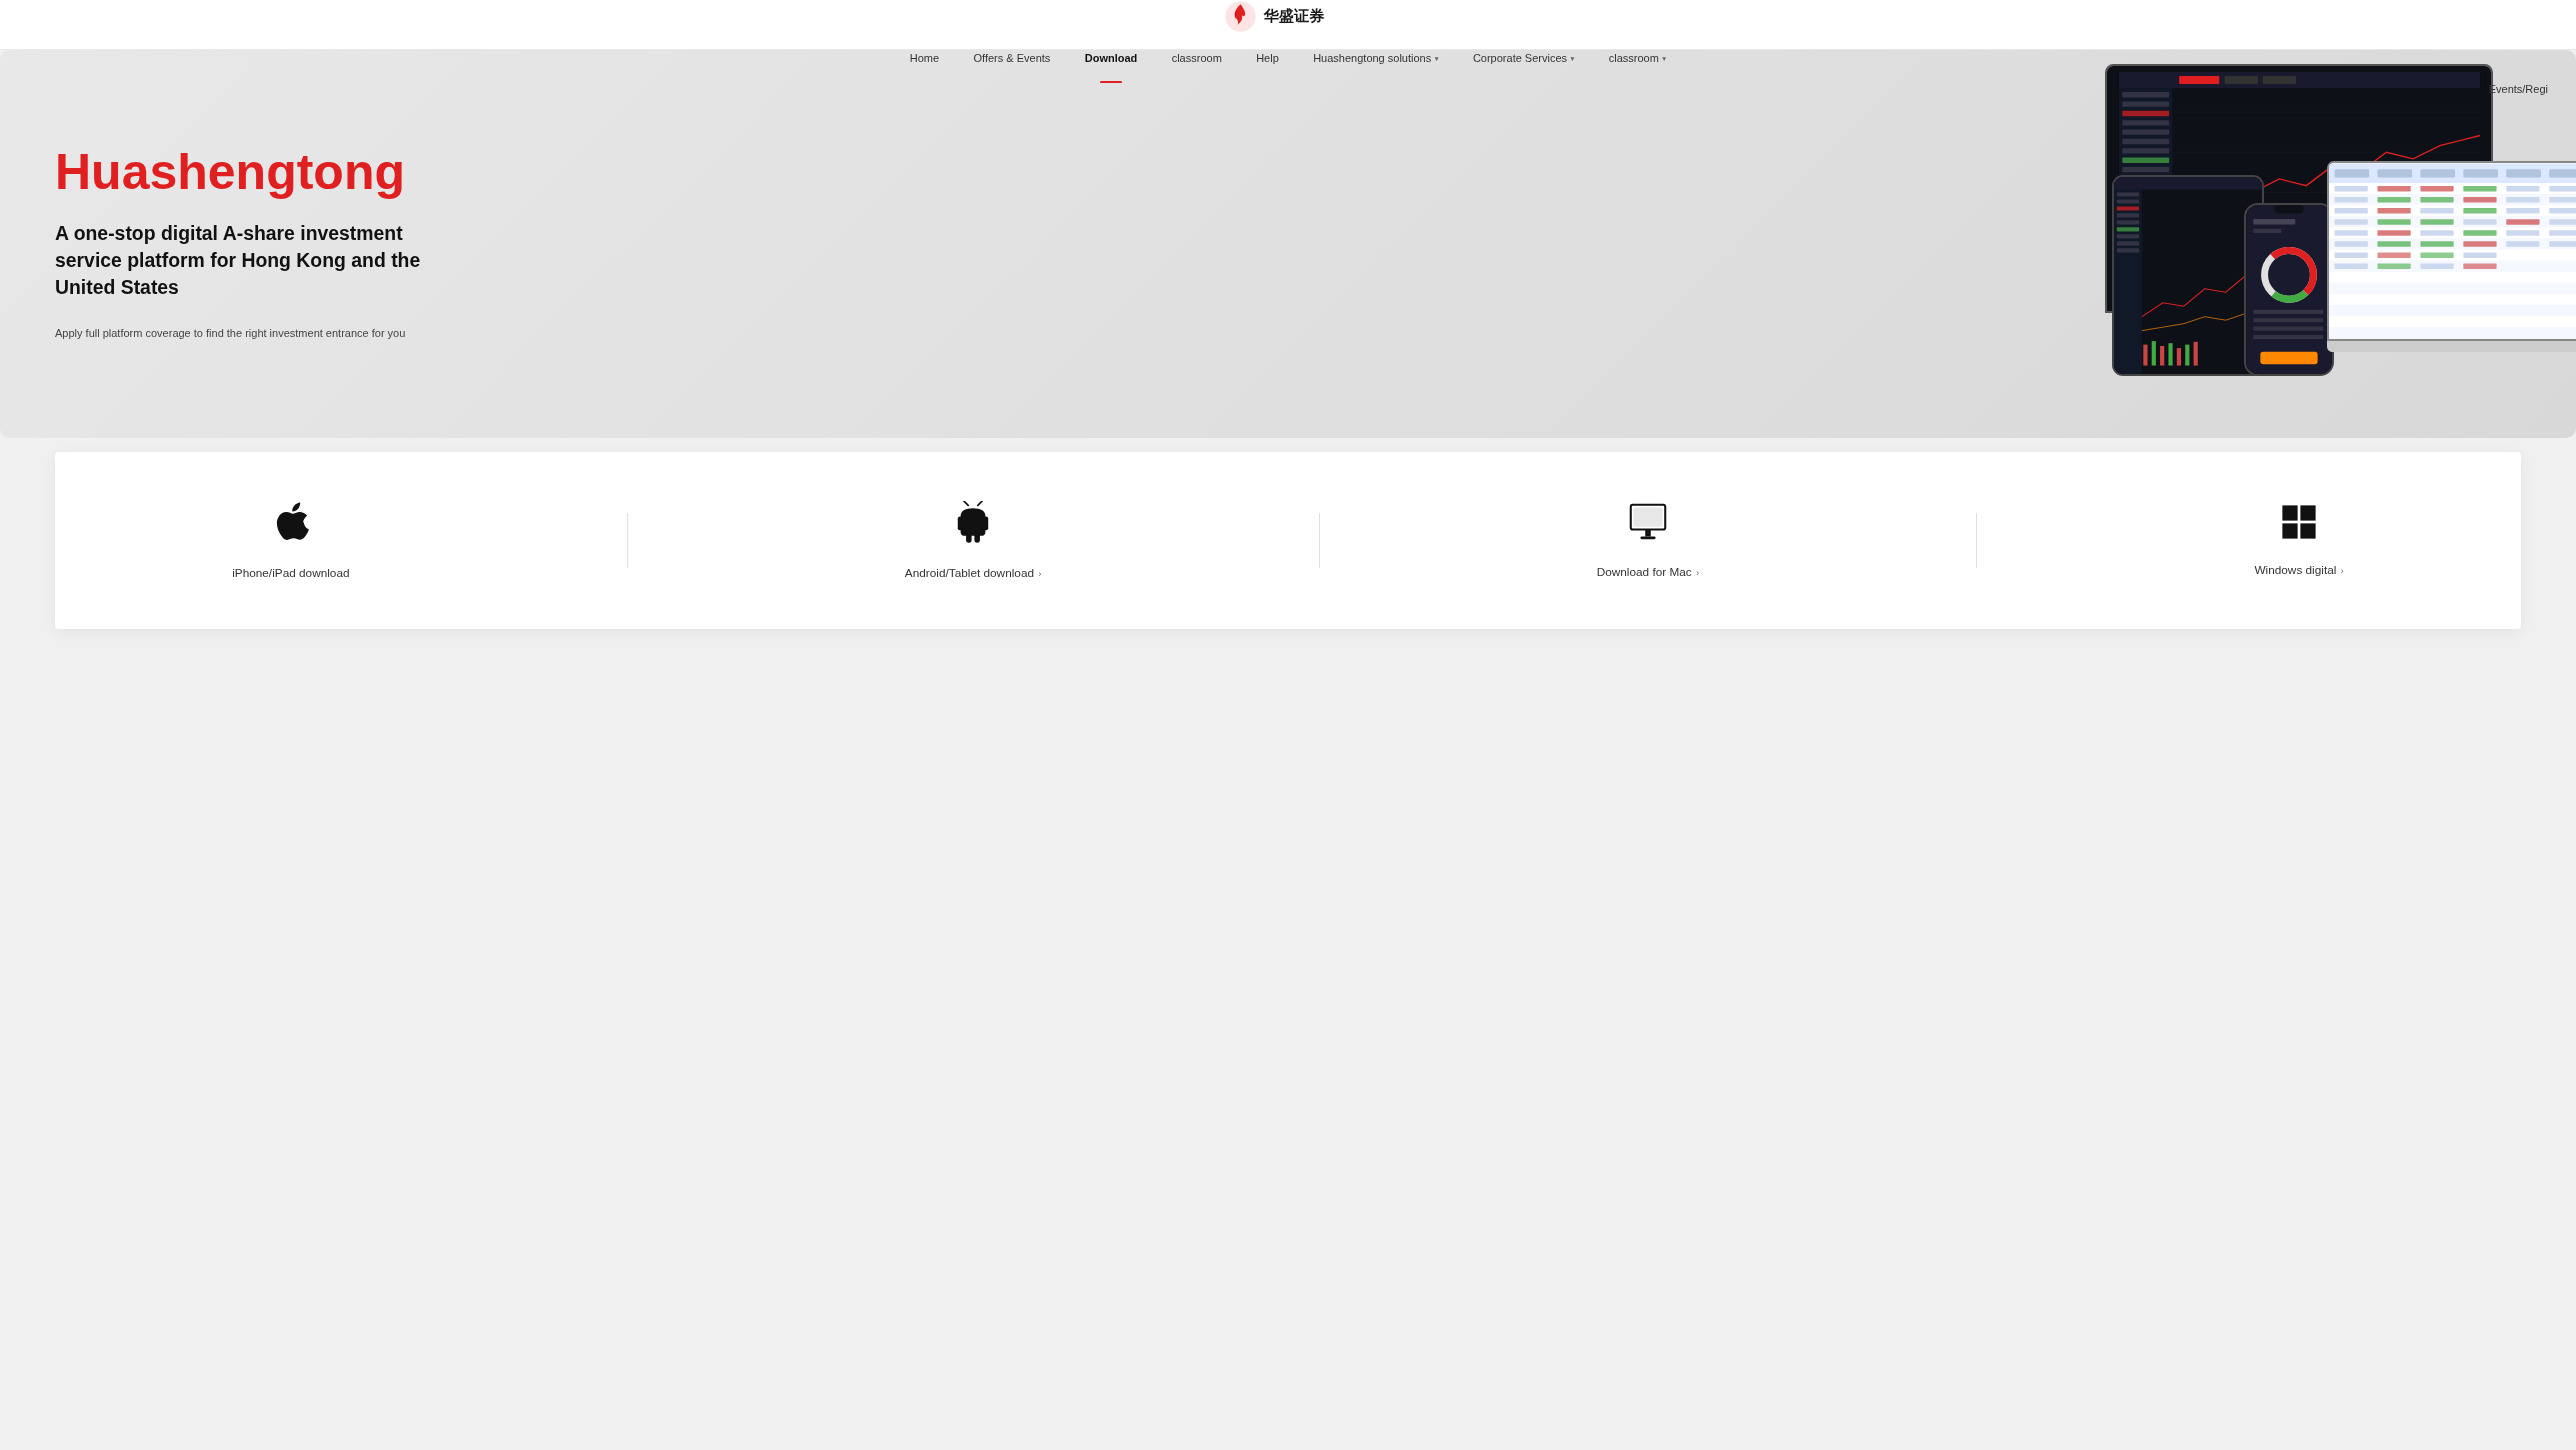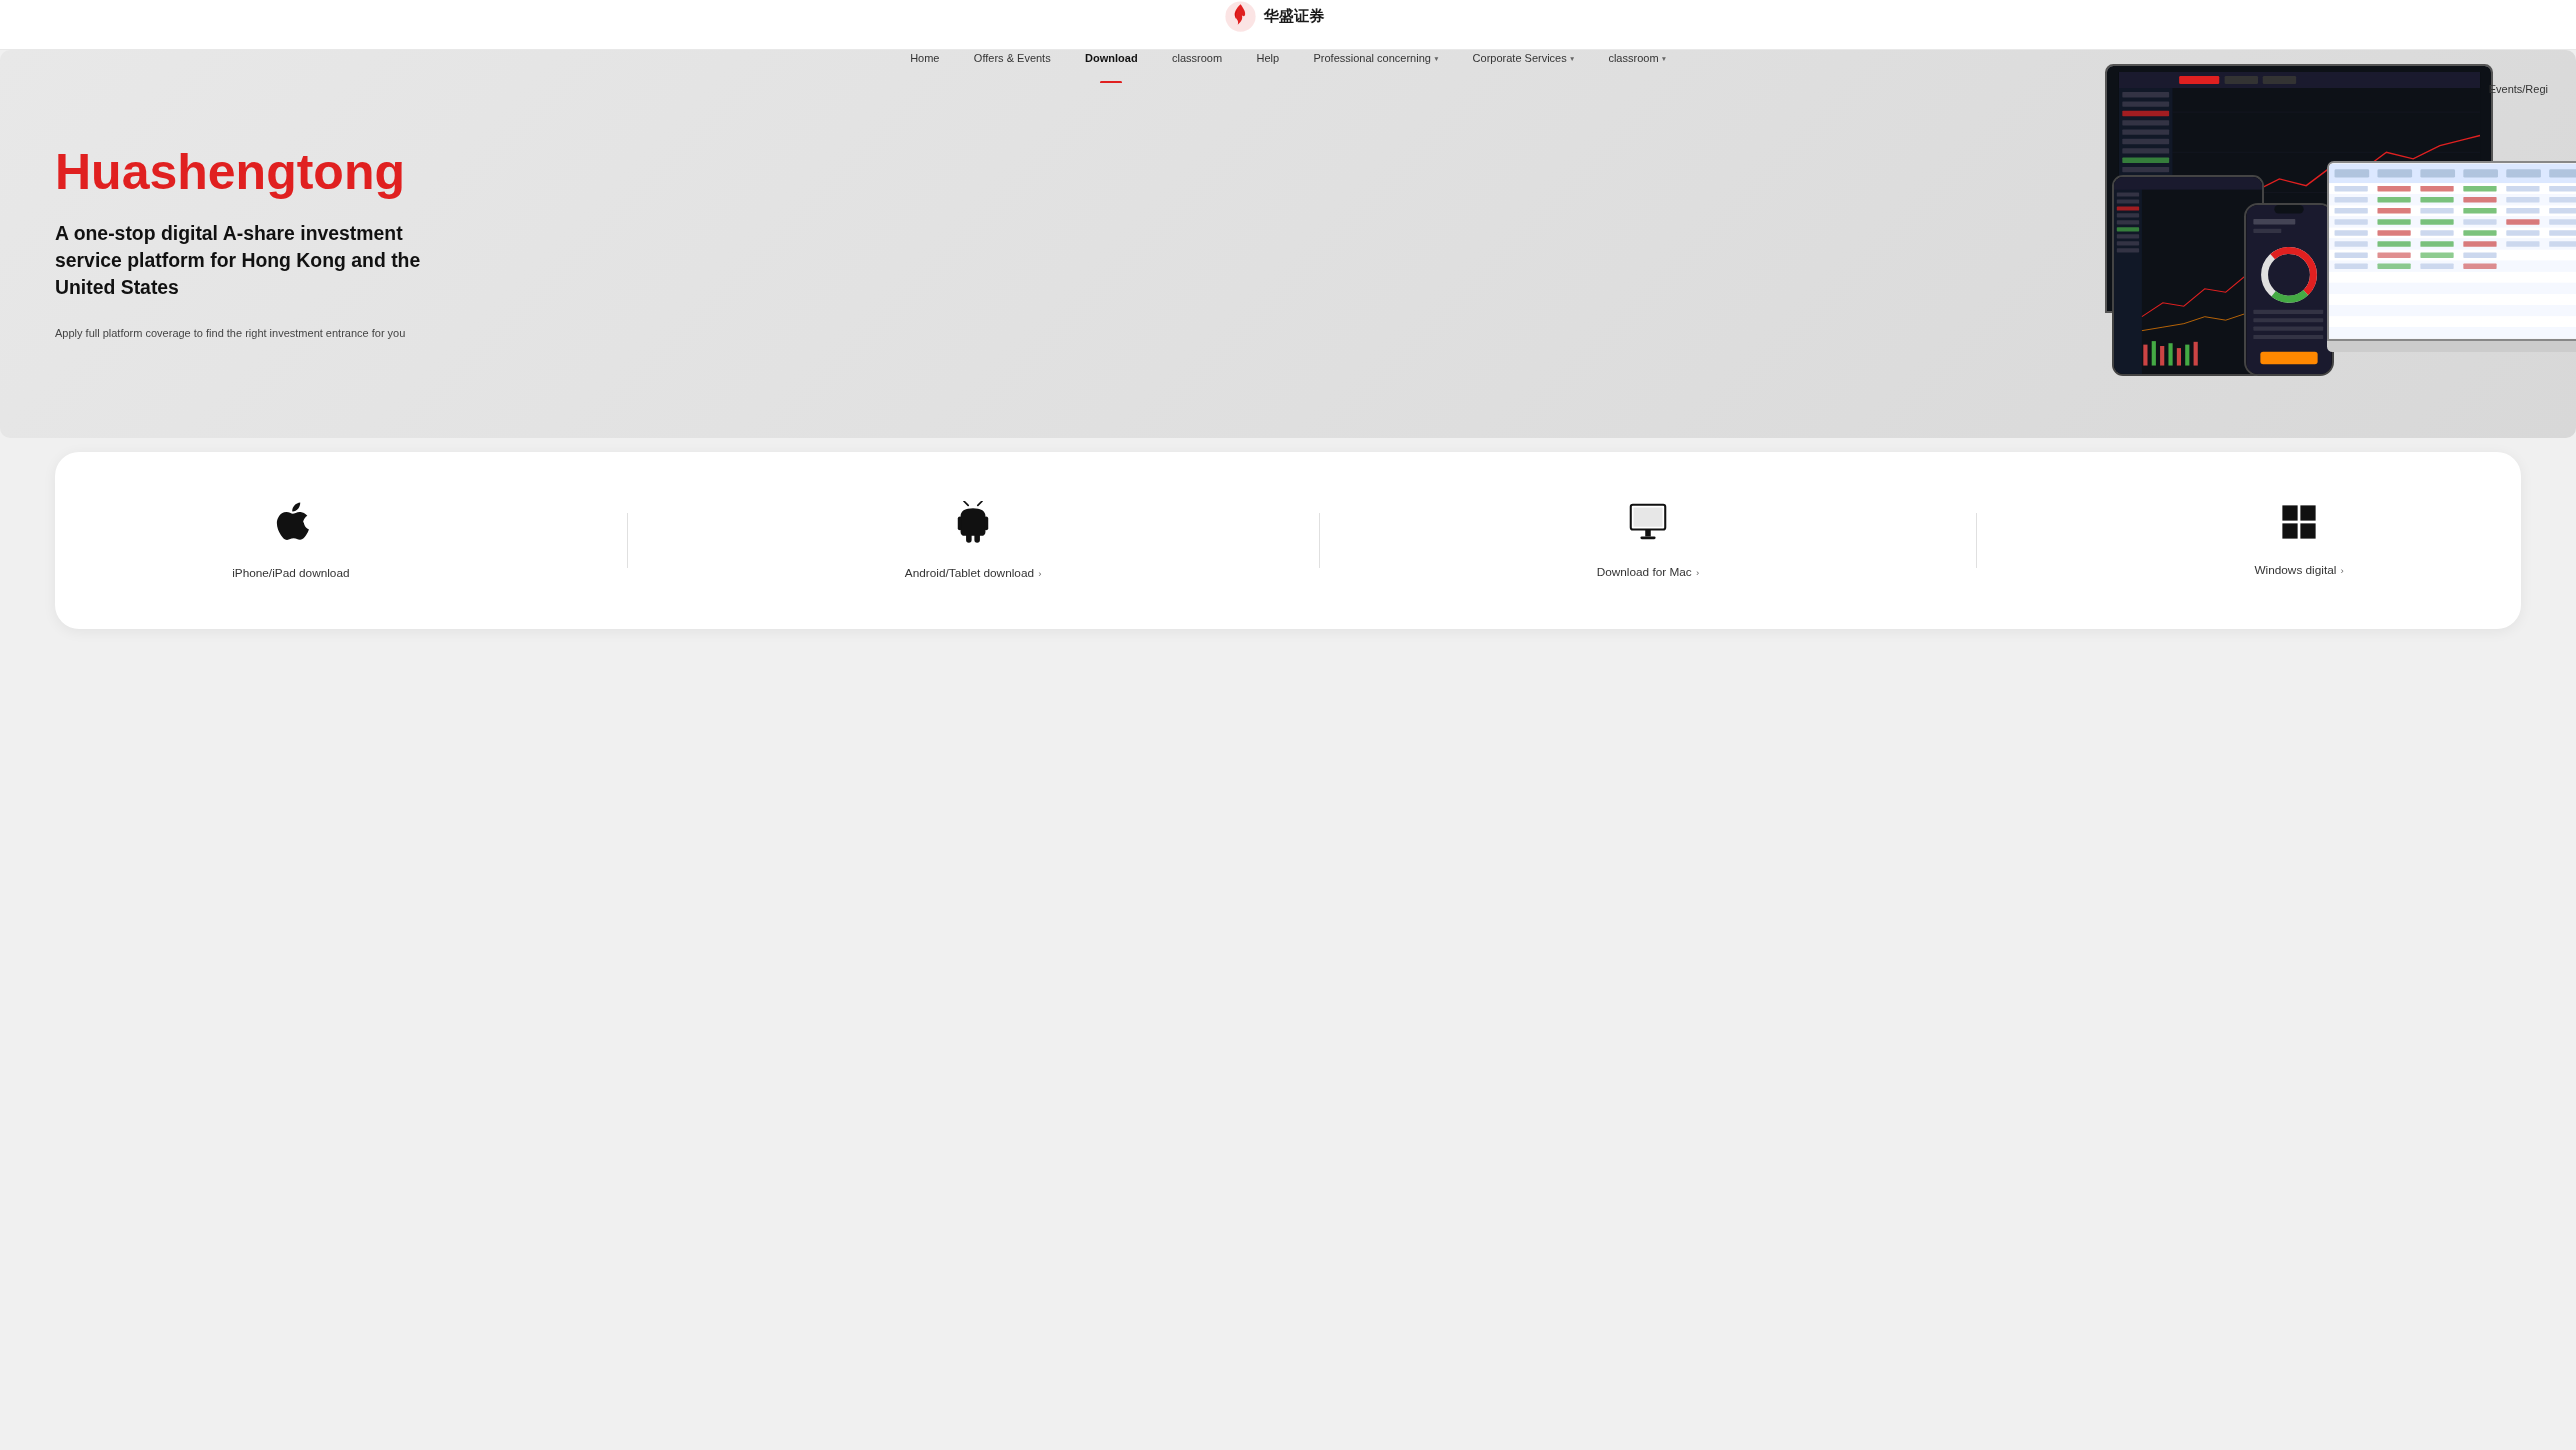--- a/index.html
+++ b/index.html
@@ -208,21 +208,21 @@
       padding: 5.5px;
     }
 
     
     .download-section {
       background: #f0f0f0;
       padding: 14px 55px 42px;
     }
     .download-card {
       background: #fff;
-      border-radius: 24px;
+      border-radius: 4px;
       padding: 35px 28px;
       display: flex;
       justify-content: space-around;
       align-items: center;
       box-shadow: 0 2.8px 14px rgba(0,0,0,0.06);
     }
     .download-item {
       display: flex;
       flex-direction: column;
       align-items: center;
@@ -276,21 +276,21 @@
     <li class="nav-item active">
       <span>Download</span>
     </li>
     <li class="nav-item">
       <span>classroom</span>
     </li>
     <li class="nav-item">
       <span>Help</span>
     </li>
     <li class="nav-item">
-      <span>Professional concerning</span>
+      <span>Huashengtong solutions</span>
       <span class="chevron">▾</span>
     </li>
     <li class="nav-item">
       <span>Corporate Services</span>
       <span class="chevron">▾</span>
     </li>
     <li class="nav-item">
       <span>classroom</span>
       <span class="chevron">▾</span>
     </li>

